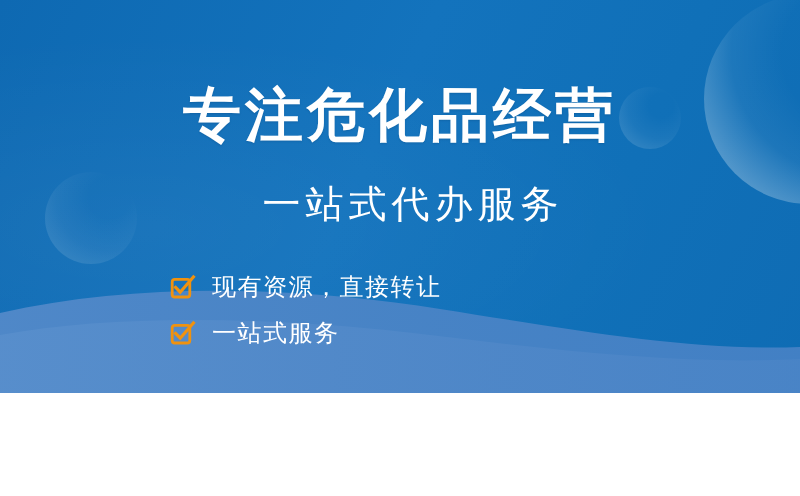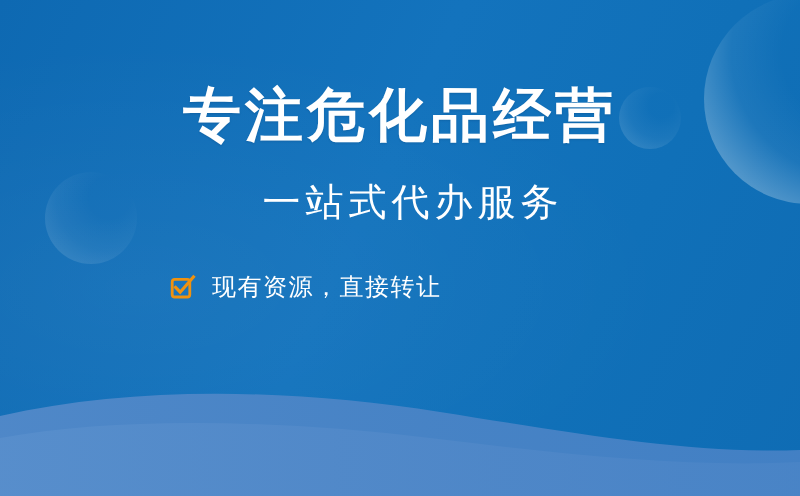--- a/index.html
+++ b/index.html
@@ -3,21 +3,21 @@
 <meta charset="utf-8">
 <style>
   html, body {
     margin: 0;
     padding: 0;
     background: #ffffff;
   }
   #banner {
     position: relative;
     width: 800px;
-    height: 496px;
+    height: 393px;
     overflow: hidden;
     background: #1170ba;
     font-family: "Liberation Sans", "DejaVu Sans", sans-serif;
     user-select: none;
   }
 
   
   .bg-base {
     position: absolute;
     inset: 0;
@@ -99,21 +99,21 @@
     white-space: nowrap;
   }
 
   .subheadline {
     position: absolute;
     left: 0;
     right: 0;
     top: 183px;
     text-align: center;
     color: #ffffff;
-    font-family: Liberation Mono, monospace;
+    font-family: Liberation Serif, serif;
     font-weight: 400;
     font-size: 38px;
     letter-spacing: 5px;
     line-height: 1.15;
     white-space: nowrap;
     margin-left: 26px;
   }
 
   .bullets {
     position: absolute;
@@ -188,16 +188,23 @@
 
       <div class="bullet-row">
         <svg class="check-icon" viewBox="0 0 26 26">
           <rect x="2.2" y="5.4" width="17.6" height="17.6" rx="2.6" ry="2.6" fill="none" stroke="#f0920f" stroke-width="2.8"></rect>
           <path d="M5.6 13.4 L10.2 18.2 L23.4 3.0" fill="none" stroke="#f0920f" stroke-width="3.2" stroke-linecap="square" stroke-linejoin="miter"></path>
         </svg>
         <span class="bullet-text">现有资源，直接转让</span>
       </div>
 
 
+      <div class="bullet-row">
+        <svg class="check-icon" viewBox="0 0 26 26">
+          <rect x="2.2" y="5.4" width="17.6" height="17.6" rx="2.6" ry="2.6" fill="none" stroke="#f0920f" stroke-width="2.8"></rect>
+          <path d="M5.6 13.4 L10.2 18.2 L23.4 3.0" fill="none" stroke="#f0920f" stroke-width="3.2" stroke-linecap="square" stroke-linejoin="miter"></path>
+        </svg>
+        <span class="bullet-text">一站式服务</span>
+      </div>
 
     </div>
   </div>
 </div>
 
 </body></html>

